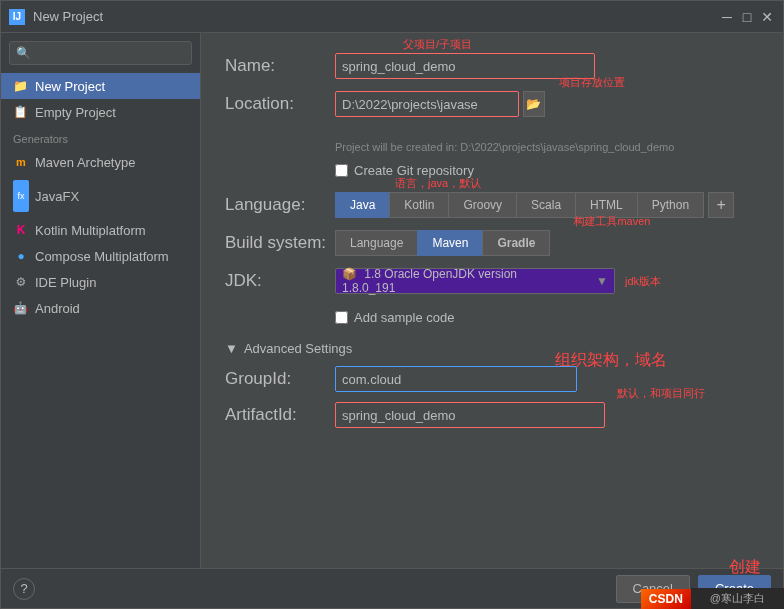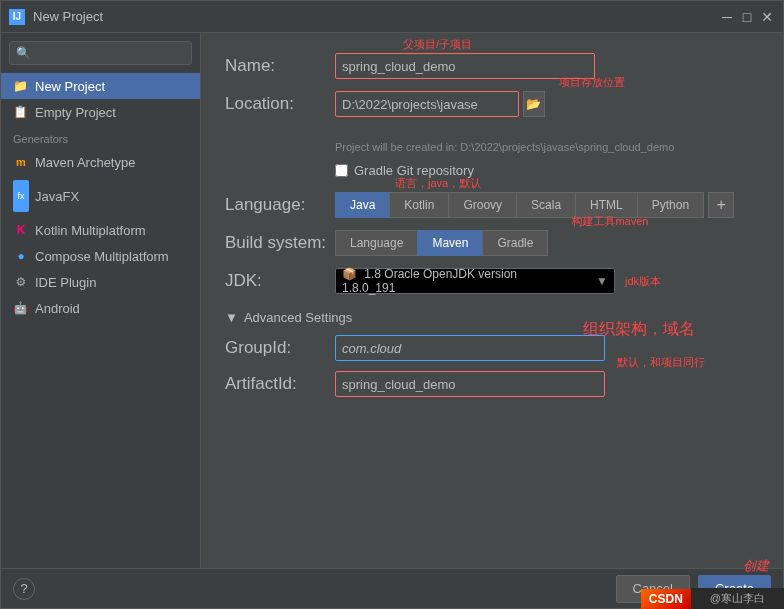--- a/index.html
+++ b/index.html
@@ -226,21 +226,21 @@
       height: 26px;
       padding: 0 14px;
       background: #555;
       border: 1px solid #666;
       color: #bbb;
       cursor: pointer;
       font-size: 12px;
       border-right: none;
     }
 
-    .toggle-btn:last-child { border-right: 1px solid #666; }
+    .toggle-btn:last-child { border-right: 1px solid #666; font-weight: bold; }
 
     .toggle-btn.active {
       background: #4a6da7;
       color: white;
       border-color: #4a6da7;
     }
 
     .add-btn {
       width: 26px;
       height: 26px;
@@ -434,21 +434,21 @@
           <input type="text" class="form-input location-input" value="D:\2022\projects\javase" style="border: 1px solid rgb(255, 102, 102); width: 184px;">
           <button class="browse-btn">📂</button>
           <span style="position:absolute; top:-16px; right:-80px; color:#ff4444; font-size:11px;">项目存放位置</span>
         </div>
       </div>
 
       <div class="location-hint">Project will be created in: D:\2022\projects\javase\spring_cloud_demo</div>
 
       <div class="checkbox-row">
         <input type="checkbox" id="git-cb" style="">
-        <label for="git-cb">Gradle Git repository</label>
+        <label for="git-cb">Create Git repository</label>
       </div>
 
       <div class="form-row lang-row" style="margin-bottom:12px; position:relative;">
         <div class="form-label">Language:</div>
         <div style="position:relative;">
           <div class="btn-group">
             <button class="toggle-btn active">Java</button>
             <button class="toggle-btn">Kotlin</button>
             <button class="toggle-btn">Groovy</button>
             <button class="toggle-btn">Scala</button>
@@ -468,43 +468,47 @@
             <button class="toggle-btn active">Maven</button>
             <button class="toggle-btn" style="border-right:1px solid #666;">Gradle</button>
           </div>
           <span style="position:absolute; top:-16px; right:-100px; color:#ff4444; font-size:11px;">构建工具maven</span>
         </div>
       </div>
 
       <div class="form-row jdk-row" style="margin-bottom:16px; position:relative;">
         <div class="form-label">JDK:</div>
         <div style="position:relative; display:inline-flex; align-items:center;">
-          <div style="width:280px; height:26px; background:#000000; border:1px solid #666; color:#bbb; font-size:12px; padding:0 6px; display:flex; align-items:center; justify-content:space-between; border-radius:2px; cursor:pointer;gap:48px;">
+          <div style="width:280px; height:26px; background:#4c1d95; border:1px solid #666; color:#bbb; font-size:12px; padding:0 6px; display:flex; align-items:center; justify-content:space-between; border-radius:2px; cursor:pointer;gap:48px;">
             <span>
               <span style="margin-right:4px;">📦</span>
               <span>1.8 Oracle OpenJDK version 1.8.0_191</span>
             </span>
             <span style="color:#888;">▼</span>
           </div>
           <span style="position:absolute; left:290px; color:#ff4444; font-size:11px; white-space:nowrap;">jdk版本</span>
         </div>
       </div>
 
+      <div class="sample-code-row">
+        <input type="checkbox" id="sample-cb" style="">
+        <label for="sample-cb">Add sample code</label>
+      </div>
 
       <div class="advanced-section">
         <div class="advanced-header">
           <span>▼</span>
           <span>Advanced Settings</span>
         </div>
         <div class="advanced-content">
 
           <div class="form-row" style="margin-bottom:10px; position:relative;">
             <div class="form-label">GroupId:</div>
             <div style="position:relative; display:inline-block;">
-              <input type="text" class="form-input group-input" value="com.cloud" style="border: 1px solid rgb(74, 158, 255); width: 270px; font-style: italic;">
+              <input type="text" class="form-input group-input" value="com.cloud" style="border: 1px solid rgb(74, 158, 255); width: 242px;">
               <span style="position:absolute; top:-16px; right:-90px; color:#ff4444; font-size:16px; white-space:nowrap;">组织架构，域名</span>
             </div>
           </div>
 
           <div class="form-row" style="position:relative;">
             <div class="form-label">ArtifactId:</div>
             <div style="position:relative; display:inline-block;">
               <input type="text" class="form-input artifact-input" value="spring_cloud_demo" style="border: 1px solid rgb(255, 102, 102); width: 270px;">
               <span style="position:absolute; top:-16px; right:-100px; color:#ff4444; font-size:11px; white-space:nowrap;">默认，和项目同行</span>
             </div>
@@ -516,21 +520,21 @@
     </div>
   </div>
 
   <div class="footer">
     <div class="footer-left">
       <button class="help-btn">?</button>
     </div>
     <div class="footer-right">
       <button class="action-btn">Cancel</button>
       <div style="position:relative; display:inline-block;">
-        <span style="position:absolute; top:-18px; right:2px; color:#ff4444; font-size:13px;font-style:italic;">创建</span>
+        <span style="position:absolute; top:-18px; right:10px; color:#ff4444; font-size:16px;">创建</span>
         <button class="action-btn create-btn">Create</button>
       </div>
     </div>
   </div>
 
   <div style="position:absolute; bottom:0; right:0; display:flex; align-items:center; z-index:100;">
     <div style="background:linear-gradient(135deg,#ff6600,#cc0000); color:white; padding:3px 8px; font-size:12px; font-weight:bold;">CSDN</div>
     <div style="background:#2a2a2a; color:#aaa; padding:3px 19px; font-size:11px;">@寒山李白</div>
   </div>
 </div>

